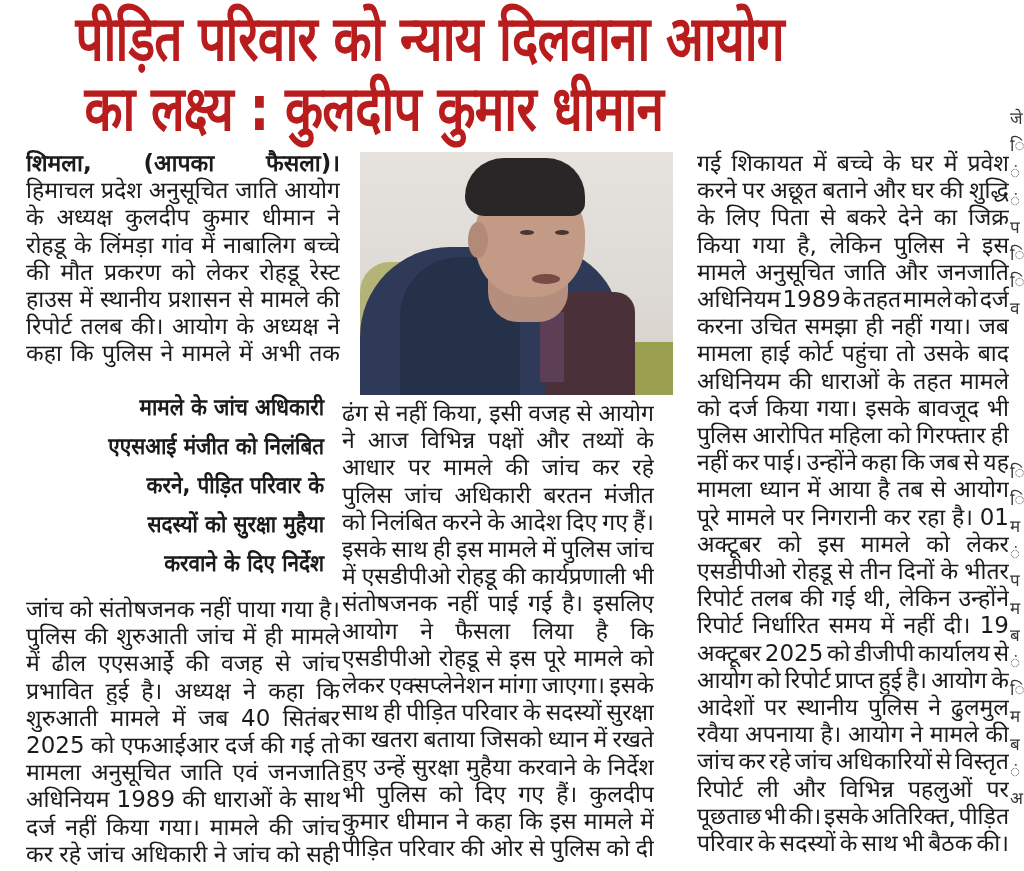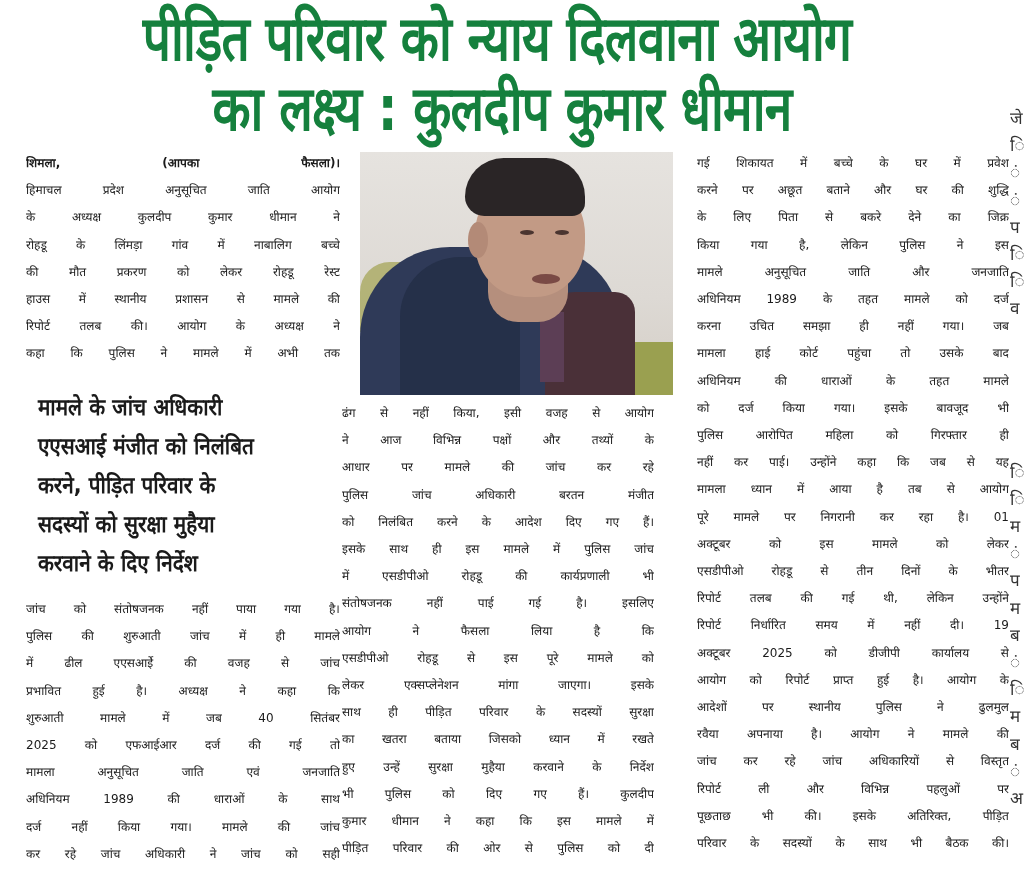--- a/index.html
+++ b/index.html
@@ -3,46 +3,45 @@
   <meta charset="utf-8">
   <style>
     html, body { margin: 0; padding: 0; }
     body {
       width: 1024px; height: 871px; overflow: hidden;
       background: #ffffff; position: relative;
       font-family: "DejaVu Sans", sans-serif; color: #1b1b1b;
     }
     .headline {
       position: absolute; left: 0; top: 4px; width: 1024px;
-      text-align: center;
       font-family: "DejaVu Sans", sans-serif;
-      font-weight: bold; color: #15803d;
+      font-weight: bold; color: #b91c1c;
       letter-spacing: -1px;
     }
     .headline .line {
       display: block; font-size: 62px; line-height: 70px;
       transform: scaleX(0.80); transform-origin: center;
       white-space: nowrap;
     }
     .headline .l1 { margin-left: -30px; }
     .headline .l2 { margin-left: -20px; }
     .col {
-      position: absolute; font-size: 12px; line-height: 27.2px;
+      position: absolute; font-size: 23px; line-height: 27.2px;
       text-align: justify; text-align-last: justify;
     }
     .col p { margin: 0; white-space: nowrap; overflow: hidden; }
     .col p.ln { display: flex; justify-content: space-between; }
     .col-1 { left: 26px; top: 150px; width: 314px; }
     .col-1b { left: 26px; top: 596px; width: 314px; }
     .col-2 { left: 342px; top: 400px; width: 312px; }
     .col-3 { left: 697px; top: 150px; width: 312px; }
     .dateline { font-weight: bold; }
     .subhead {
       position: absolute; left: 22px; top: 388px; width: 318px;
-      text-align: left; font-weight: bold; font-size: 23px;
+      text-align: right; font-weight: bold; font-size: 23px;
       line-height: 39px; color: #1a1a1a;
     }
     .subhead span { display: block; white-space: nowrap; transform: scaleX(0.9); }
     .photo {
       position: absolute; left: 360px; top: 152px; width: 313px; height: 243px;
       overflow: hidden;
       background: linear-gradient(180deg, #e6e3df 0%, #ddd9d4 60%, #d4cec6 100%);
     }
     .photo .chair { position:absolute; left:0; top:110px; width:60px; height:70px; background:#a9a960; border-radius:30px 0 0 0; opacity:.8; }
     .photo .chair2 { position:absolute; right:0; top:190px; width:40px; height:53px; background:#9aa050; }

